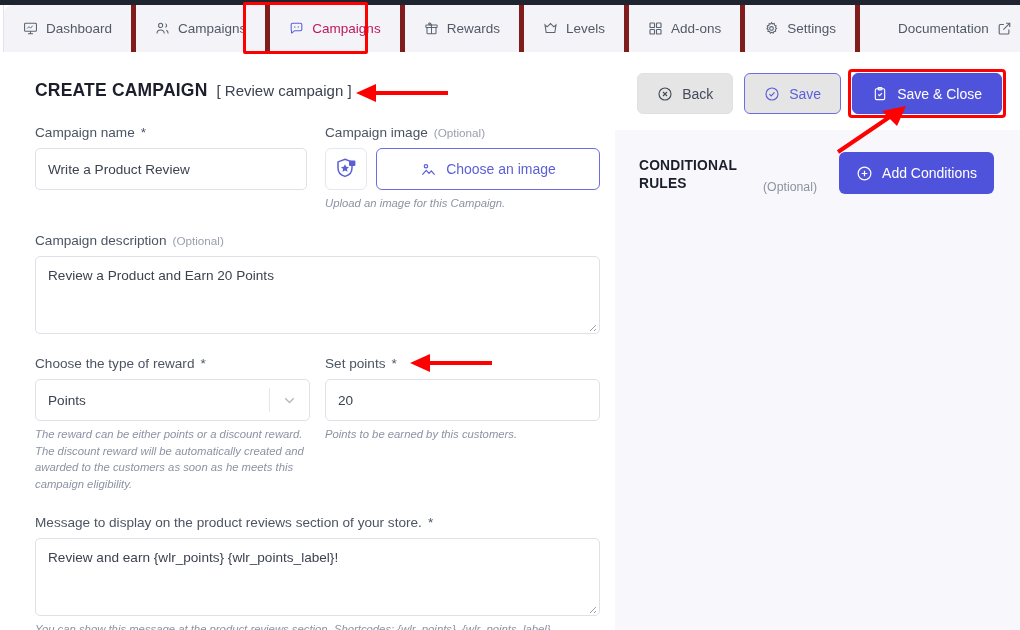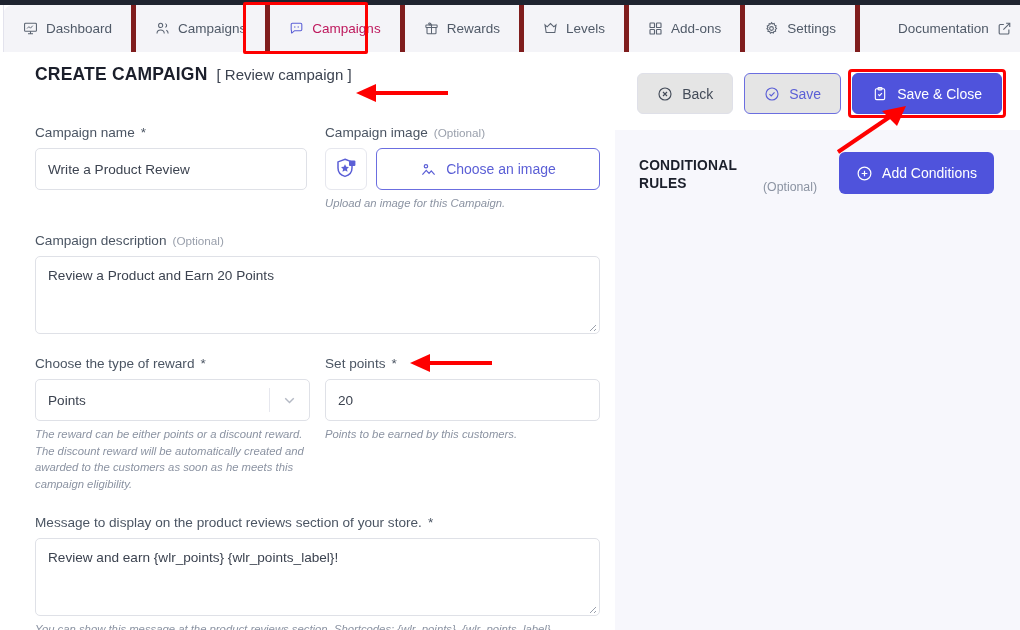--- a/index.html
+++ b/index.html
@@ -48,21 +48,21 @@
 
   
   .tab-highlight {
     position:absolute; left:243px; top:2px; width:125px; height:52px;
     border:3px solid #fe0000; border-radius:2px;
     pointer-events:none;
   }
 
   
   .page-title {
-    position:absolute; left:35px; top:64px;
+    position:absolute; left:35px; top:80px;
     display:flex; align-items:baseline; gap:9px;
   }
   .page-title .main {
     font-size:17.5px; font-weight:bold; color:#1b1f2b; letter-spacing:.2px;
   }
   .page-title .sub {
     font-size:15px; color:#3c4350; font-weight:400;
   }
 
   

